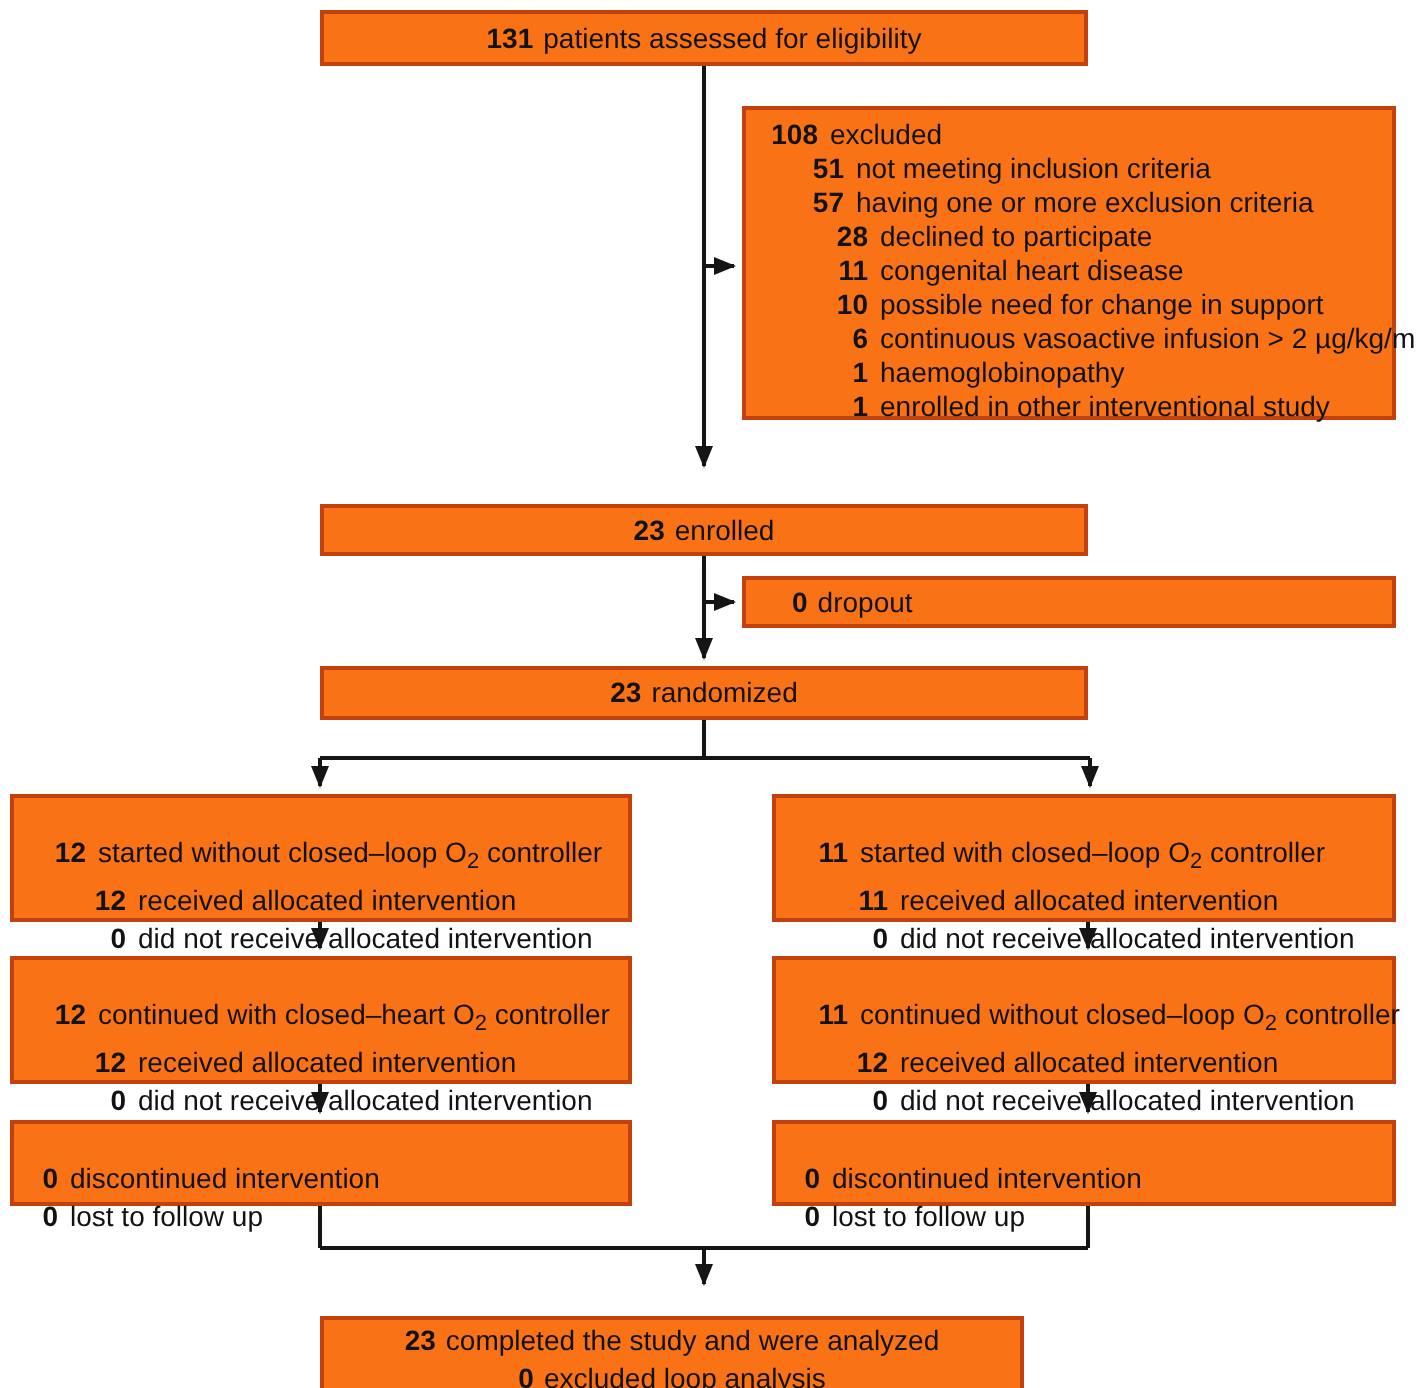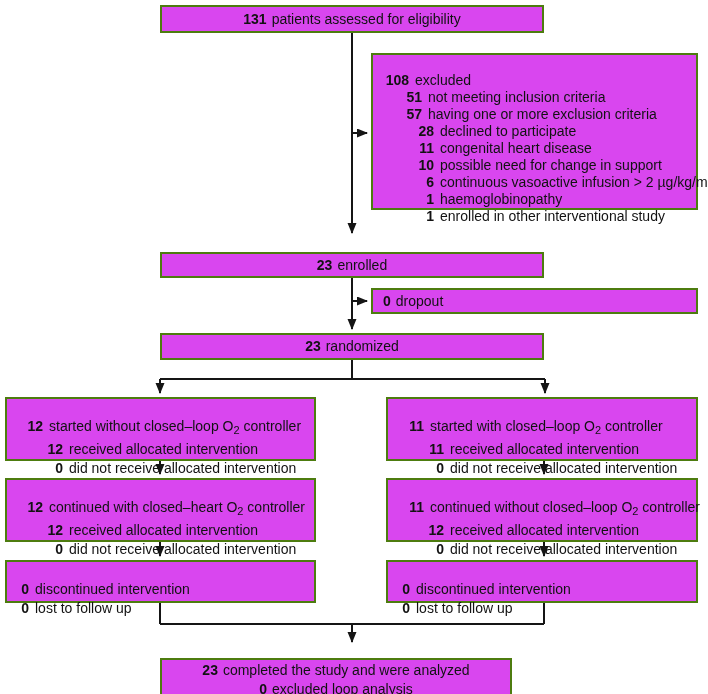--- a/index.html
+++ b/index.html
@@ -3,31 +3,31 @@
 <meta charset="utf-8">
 <style>
   html,body{margin:0;padding:0;background:#ffffff;}
   .canvas{
     position:relative;width:708px;height:694px;background:#ffffff;
     font-family:"Liberation Sans",sans-serif;font-size:14px;color:#121212;
     overflow:hidden;
   }
   .connectors{position:absolute;left:0;top:0;width:708px;height:694px;}
   .box{
-    position:absolute;background:#d946ef;border:2px solid #4d7c0f;
+    position:absolute;background:#f97316;border:2px solid #c2410c;
     box-sizing:border-box;
   }
   .centerbox{display:flex;flex-direction:column;align-items:center;justify-content:center;text-align:center;line-height:19px;}
   .num{font-weight:bold;}
   .cnum{font-weight:bold;margin-right:5px;}
   .rows{padding-top:18px;}
   .row{display:flex;line-height:19px;}
   .row .num{flex:0 0 auto;text-align:right;white-space:pre;}
   .row .txt{margin-left:6px;white-space:pre;}
-  .exrows{padding-top:17px;}
+  .exrows{padding-top:4px;}
   .exrows .row{line-height:17px;}
   .w0{width:26px;} .w1{width:39px;} .w2{width:51px;}
   .wt{width:28px;} .ws{width:48px;} .wf{width:14px;}
   .sub{font-size:11px;vertical-align:-3px;}
 </style>
 </head>
 <body>
 
 <div class="canvas">
 
@@ -103,21 +103,21 @@
           <span class="txt">enrolled in other interventional study</span>
         </div>
     </div>
   </div>
 
   <div class="box centerbox" style="left:160px;top:252px;width:384px;height:26px;">
     <div><span class="cnum">23</span><span>enrolled</span></div>
   </div>
 
   <div class="box" style="left:371px;top:288px;width:327px;height:26px;display:flex;align-items:center;">
-    <div style="padding-left:10px;"><span class="cnum">0</span><span>dropout</span></div>
+    <div style="padding-left:23px;"><span class="cnum">0</span><span>dropout</span></div>
   </div>
 
   <div class="box centerbox" style="left:160px;top:333px;width:384px;height:27px;">
     <div><span class="cnum">23</span><span>randomized</span></div>
   </div>
 
   <div class="box" style="left:5px;top:397px;width:311px;height:64px;">
     <div class="rows" style="padding-left:8px;">
       <div class="row">
           <span class="num wt">12</span>

